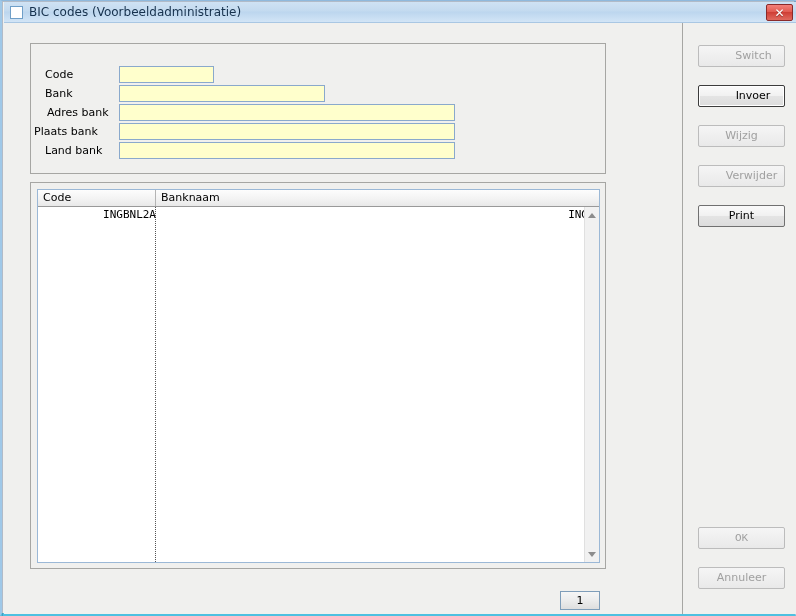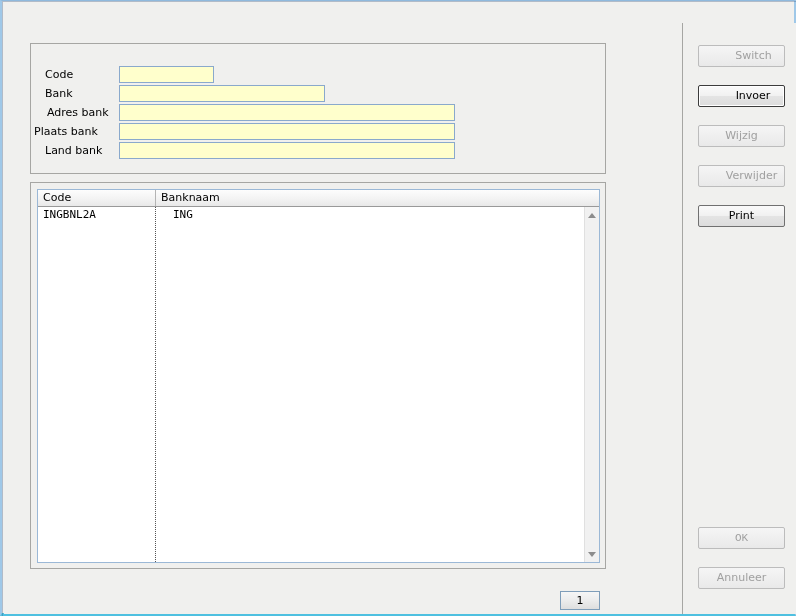--- a/index.html
+++ b/index.html
@@ -169,20 +169,21 @@
   }
   .grid-header .hcell.sep {
     border-right: 1px solid #b4b4b4;
   }
   .grid-body {
     position: absolute;
     left: 0; top: 17px;
     right: 15px;
     bottom: 0;
     overflow: hidden;
+    text-align: right;
   }
   .grid-row {
     position: relative;
     height: 15px;
   }
   .grid-row .cell {
     position: absolute;
     top: 0;
     height: 15px;
     line-height: 15px;
@@ -289,20 +290,27 @@
     color: #a0a0a0;
     background: linear-gradient(to bottom, #f5f5f5 0%, #efefef 50%, #e9e9e9 100%);
     cursor: default;
   }
 </style>
 </head>
 <body>
 
 <div class="window">
 
+  <div class="titlebar">
+    <div class="title-icon"></div>
+    <div class="title-text">BIC codes (Voorbeeldadministratie)</div>
+    <div class="close-btn">
+      <span class="x">✕</span>
+    </div>
+  </div>
 
   <div class="client">
 
     <div class="form-panel">
 
       <div class="field-row">
         <span class="field-label" style="left:14px; top:22px;">Code</span>
         <input class="field-input" type="text" style="left: 88px; top: 22px; width: 95px;" value="">
       </div>
 

